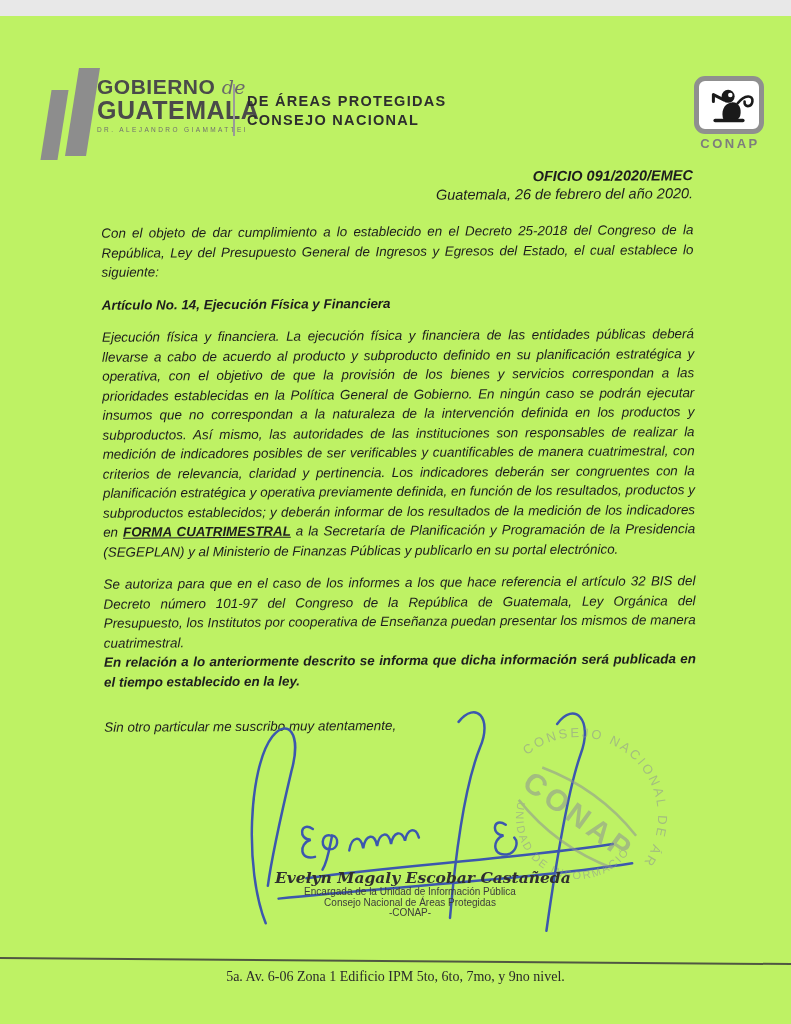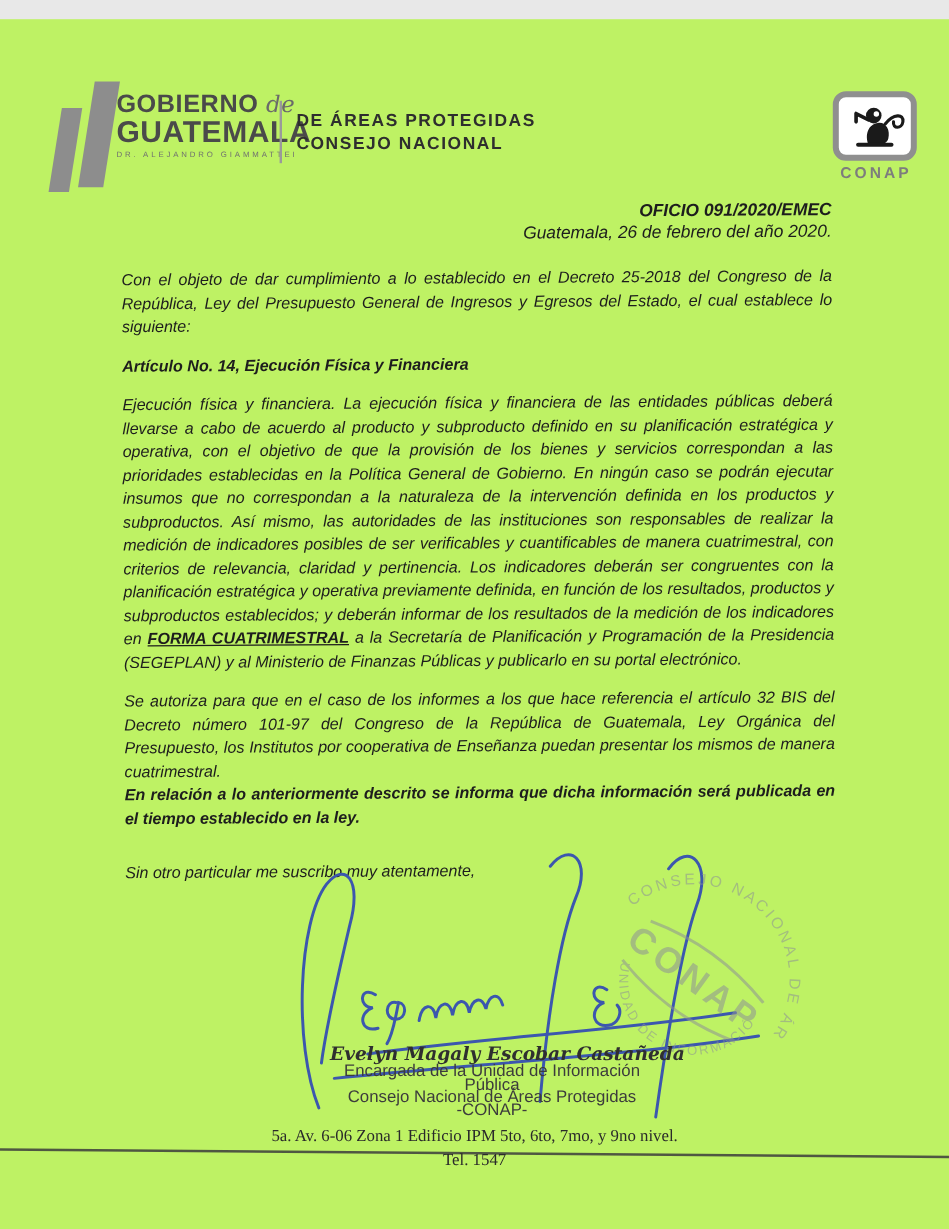--- a/index.html
+++ b/index.html
@@ -47,26 +47,26 @@
   .bold-note { font-weight:bold; }
   .emph { font-weight:bold; text-decoration:underline; }
   .closing { margin-top:26px; text-align:left; }
 
   
   .sig-svg { position:absolute; left:235px; top:693px; }
   .stamp { position:absolute; left:472px; top:698px; width:212px; height:206px;
            transform:rotate(36deg); opacity:.55; }
   .name-block { position:absolute; left:275px; top:852px; width:270px; text-align:center; color:#2f2f2f; }
   .sig-name { font-family:"DejaVu Serif", serif; font-style:italic; font-weight:bold; font-size:15.5px; white-space:nowrap; }
-  .sig-title { font-size:14px; line-height:10.5px; color:#3c3c3c; }
+  .sig-title { font-size:10px; line-height:10.5px; color:#3c3c3c; }
 
   
   .footer-line { position:absolute; left:-4px; top:944px; width:800px; height:2px;
                  background:#3c3c3c; transform:rotate(0.45deg); opacity:.85; }
-  .address-block { position:absolute; left:0; top:922px; width:791px; text-align:center;
+  .address-block { position:absolute; left:0; top:951px; width:791px; text-align:center;
                    font-family:"Liberation Serif", serif; font-size:14px; line-height:20px; color:#2a2a2a; }
   .social-row { position:absolute; left:0; top:1030px; width:791px; display:flex;
                 justify-content:center; align-items:center; gap:14px; }
   .website { font-size:11px; font-weight:bold; color:#555; letter-spacing:.3px; margin-right:30px; }
   .follow { font-size:6px; color:#777; }
   .sq-icon { width:16px; height:16px; border-radius:4px; background:#333; color:#fff;
              display:flex; align-items:center; justify-content:center; }
   .fb-f { font-family:"Liberation Serif", serif; font-weight:bold; font-size:12px; line-height:12px; }
   .handle { font-size:6px; color:#666; }
   .icon-pair { display:flex; gap:4px; align-items:center; }
@@ -165,21 +165,20 @@
     <div class="sig-name">Evelyn Magaly Escobar Castañeda</div>
     <div class="sig-title">Encargada de la Unidad de Información Pública</div>
     <div class="sig-title">Consejo Nacional de Áreas Protegidas</div>
     <div class="sig-title">-CONAP-</div>
   </div>
 
   <div class="footer-line"></div>
 
   <div class="address-block">
     <div>5a. Av. 6-06 Zona 1 Edificio IPM 5to, 6to, 7mo, y 9no nivel.</div>
-    <div>Tel. 1547</div>
   </div>
 
   <div class="social-row">
     <span class="website">www.conap.gob.gt</span>
     <span class="follow">Síguenos en:</span>
     <span class="icon-pair">
       <span class="sq-icon">
           <span class="fb-f">f</span>
         </span>
       <span class="sq-icon">

